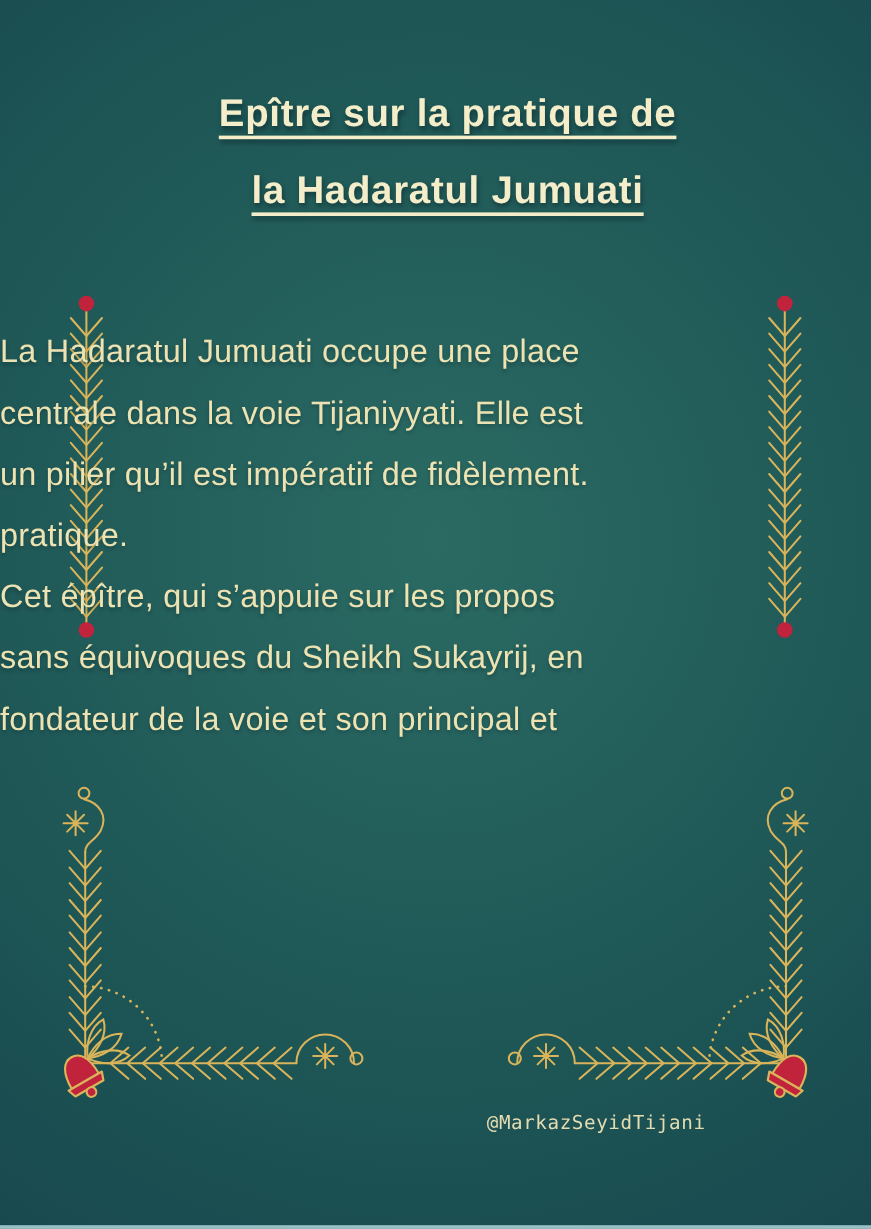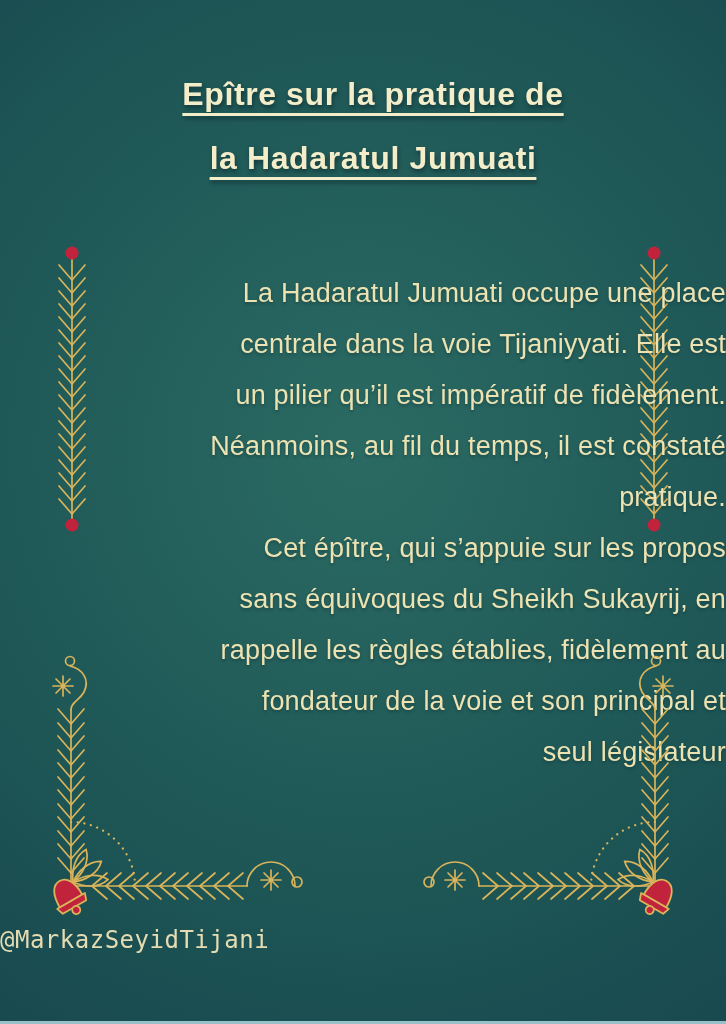--- a/index.html
+++ b/index.html
@@ -21,30 +21,30 @@
     color:var(--title-text);
     text-shadow:1px 3px 4px rgba(8,30,36,.55);
   }
   .title-line{display:block;margin-left:20px;}
   .title-line span{
     text-decoration:underline;
     text-decoration-thickness:2.5px;
     text-underline-offset:8px;
   }
   .body-text{
-    position:absolute;top:268px;left:0;width:726px;text-align:right;
+    position:absolute;top:268px;left:0;width:726px;text-align:left;
     font-size:27px;line-height:51px;letter-spacing:.2px;
     color:var(--body-text);
     text-shadow:0 2px 3px rgba(8,30,36,.30);
   }
   .body-line{display:block;white-space:nowrap;}
   .footer{
-    position:absolute;top:926px;left:0;width:588px;text-align:left;
+    position:absolute;top:926px;left:0;width:588px;text-align:right;
     font-family:"DejaVu Sans Mono",monospace;
-    font-size:24px;letter-spacing:.5px;color:var(--footer-text);
+    font-size:16px;letter-spacing:.5px;color:var(--footer-text);
   }
   .orn-side{position:absolute;top:244px;}
   .orn-side-left{left:42px;}
   .orn-side-right{left:624px;}
   .orn-corner{position:absolute;top:646px;}
   .orn-corner-left{left:20px;}
   .orn-corner-right{left:406px;}
   .bottom-strip{
     position:absolute;left:0;bottom:0;width:726px;height:3px;
     background:#aed6dc;opacity:.85;
@@ -145,27 +145,24 @@
       <use href="#feather-v"></use>
     </svg>
   <svg class="orn-side orn-side-right" viewBox="0 0 60 290" width="60" height="290">
       <use href="#feather-v"></use>
     </svg>
 
   <div class="body-text">
     <span class="body-line">La Hadaratul Jumuati occupe une place</span>
     <span class="body-line">centrale dans la voie Tijaniyyati. Elle est</span>
     <span class="body-line">un pilier qu’il est impératif de fidèlement.</span>
-    <span class="body-line">Néanmoins, au fil du temps, il est constaté</span>
     <span class="body-line">pratique.</span>
     <span class="body-line">Cet épître, qui s’appuie sur les propos</span>
     <span class="body-line">sans équivoques du Sheikh Sukayrij, en</span>
-    <span class="body-line">rappelle les règles établies, fidèlement au</span>
     <span class="body-line">fondateur de la voie et son principal et</span>
-    <span class="body-line">seul législateur</span>
   </div>
 
   <svg class="orn-corner orn-corner-left" viewBox="0 0 300 272" width="300" height="272">
       <use href="#corner"></use>
     </svg>
   <svg class="orn-corner orn-corner-right" viewBox="0 0 300 272" width="300" height="272">
     <use href="#corner" transform="translate(300 0) scale(-1 1)"></use>
   </svg>
 
   <div class="footer">@MarkazSeyidTijani</div>

